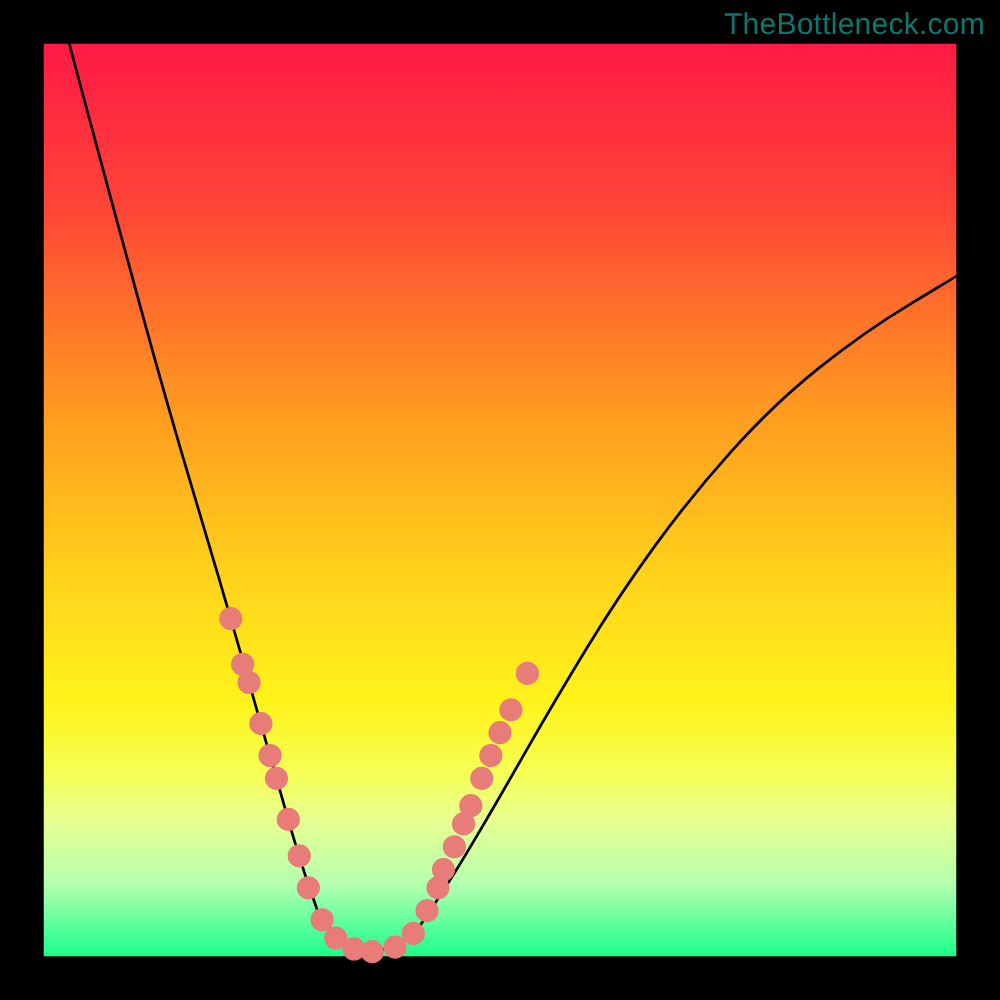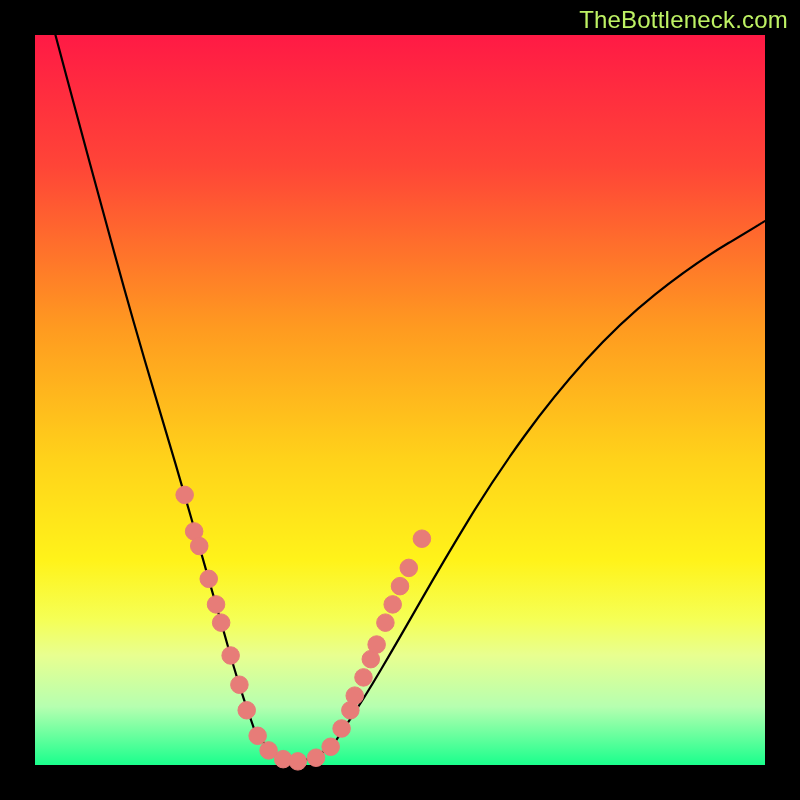--- a/index.html
+++ b/index.html
@@ -24,21 +24,21 @@
     top: 35px;
     left: 35px;
     width: 730px;
     height: 730px;
     
   }
   .watermark {
     position: absolute;
     top: 6px;
     right: 12px;
-    color: #bef264;
+    color: #0f766e;
     font-size: 24px;
     font-weight: 400;
     letter-spacing: 0.2px;
     font-family: Arial, sans-serif;
   }
   svg.curve-layer {
     position: absolute;
     top: 0;
     left: 0;
     width: 730px;

